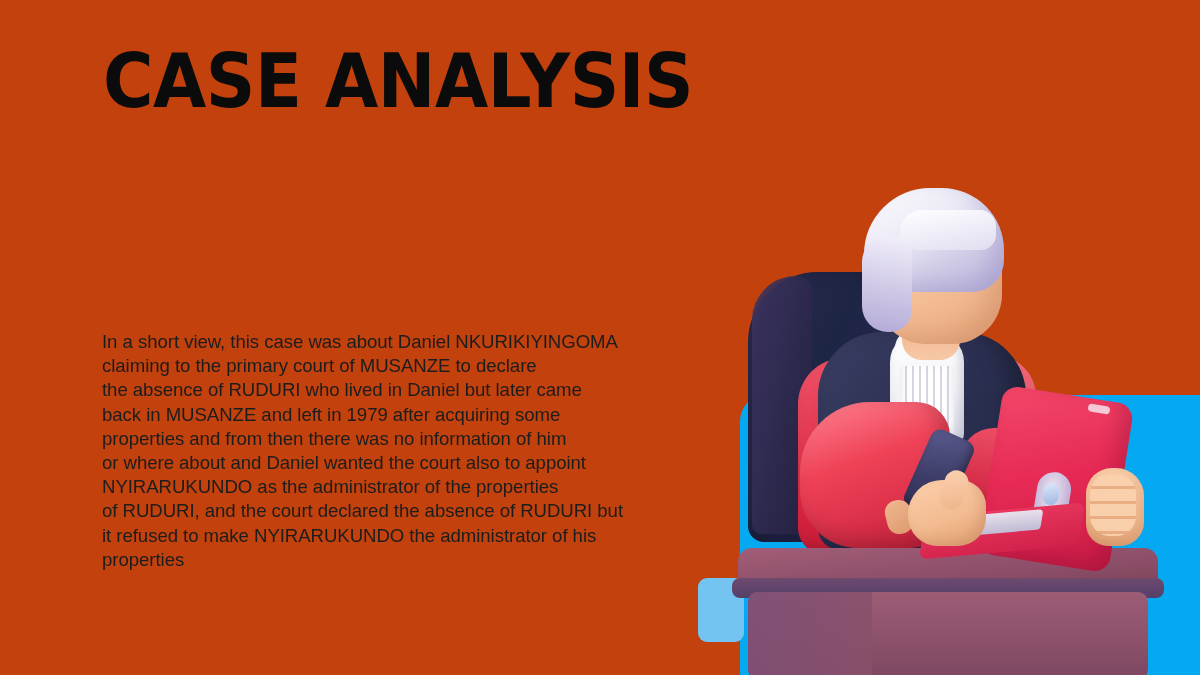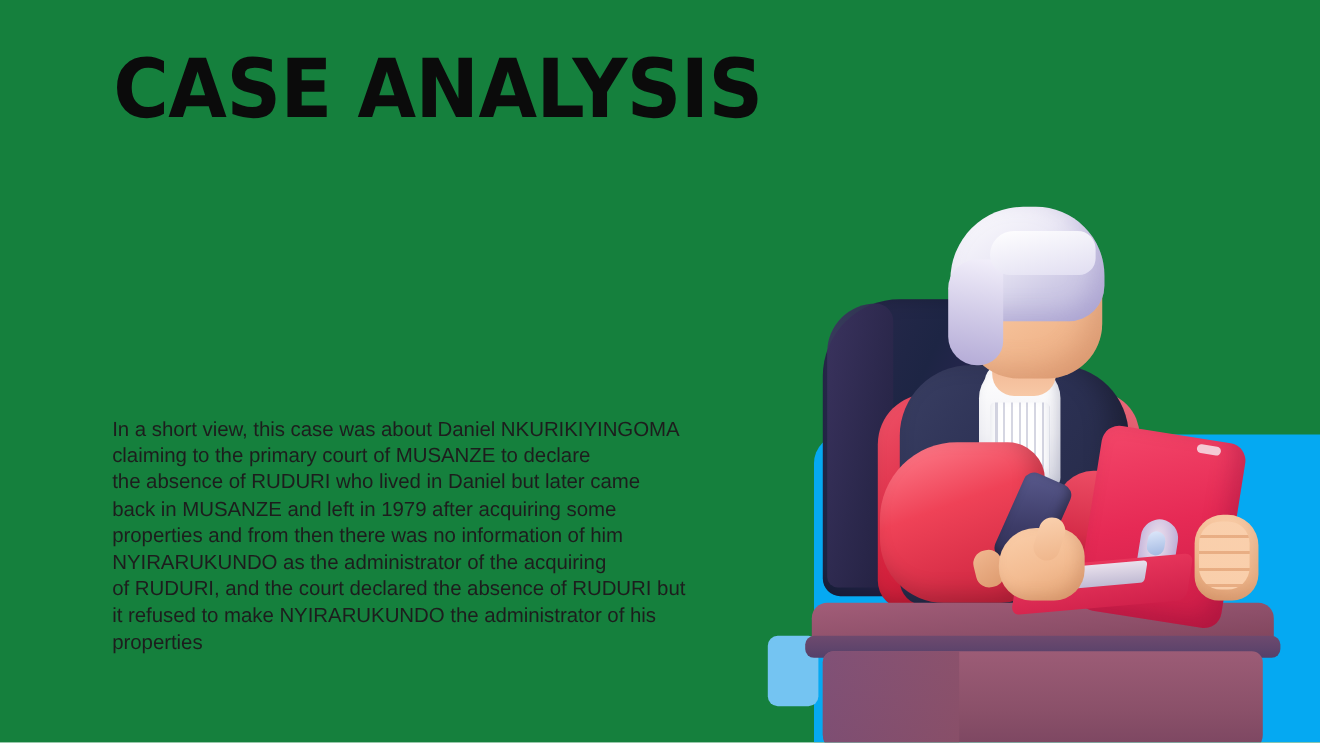--- a/index.html
+++ b/index.html
@@ -4,21 +4,21 @@
 <style>
   html, body {
     margin: 0;
     padding: 0;
     background: #ffffff;
   }
   #slide {
     position: relative;
     width: 1200px;
     height: 675px;
-    background: #15803d;
+    background: #c2410c;
     overflow: hidden;
     font-family: "Liberation Sans", "DejaVu Sans", sans-serif;
   }
 
   
   #slide-title {
     position: absolute;
     left: 103px;
     top: 44px;
     font-family: "DejaVu Sans", "Liberation Sans", sans-serif;
@@ -36,21 +36,20 @@
   #body-copy {
     position: absolute;
     left: 102px;
     top: 330px;
     width: 570px;
     font-family: "Liberation Sans", "DejaVu Sans", sans-serif;
     font-size: 18.6px;
     line-height: 24.2px;
     color: #1d1d1d;
     letter-spacing: -0.05px;
-    margin-top: 48px;
   }
   #body-copy .ln { display: block; white-space: nowrap; }
 
   
   #illustration {
     position: absolute;
     left: 690px;
     top: 180px;
     width: 510px;
     height: 495px;
@@ -331,21 +330,22 @@
 <div id="slide">
 
   <div id="slide-title">CASE ANALYSIS</div>
 
   <div id="body-copy">
     <span class="ln">In a short view, this case was about Daniel NKURIKIYINGOMA</span>
     <span class="ln">claiming to the primary court of MUSANZE to declare</span>
     <span class="ln">the absence of RUDURI who lived in Daniel but later came</span>
     <span class="ln">back in MUSANZE and left in 1979 after acquiring some</span>
     <span class="ln">properties and from then there was no information of him</span>
-    <span class="ln">NYIRARUKUNDO as the administrator of the acquiring</span>
+    <span class="ln">or where about and Daniel wanted the court also to appoint</span>
+    <span class="ln">NYIRARUKUNDO as the administrator of the properties</span>
     <span class="ln">of RUDURI, and the court declared the absence of RUDURI but</span>
     <span class="ln">it refused to make NYIRARUKUNDO the administrator of his</span>
     <span class="ln">properties</span>
   </div>
 
   <div id="illustration">
 
     <div class="art-layer" id="bg-blue-panel"></div>
     <div class="art-layer" id="bg-lightblue-square"></div>
 

